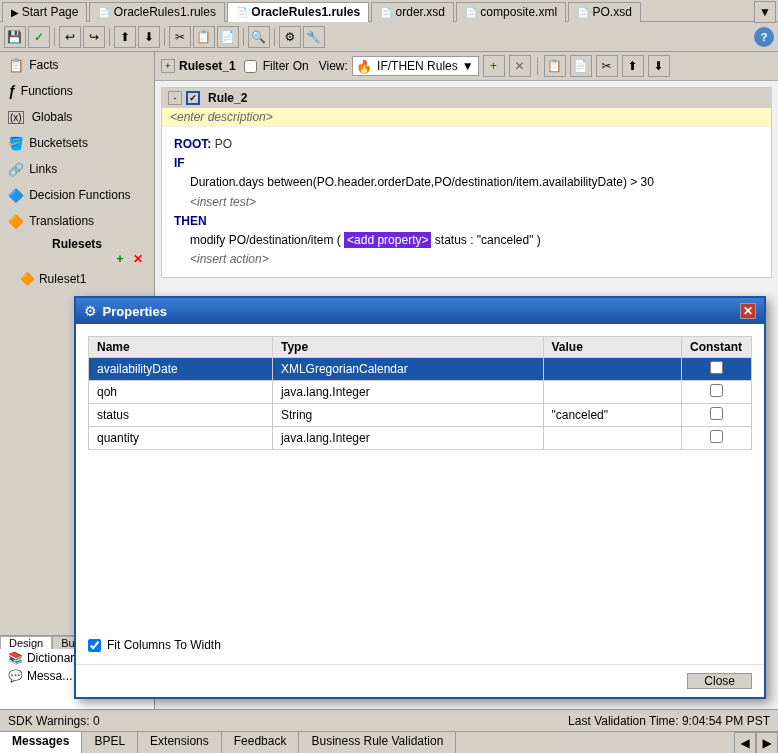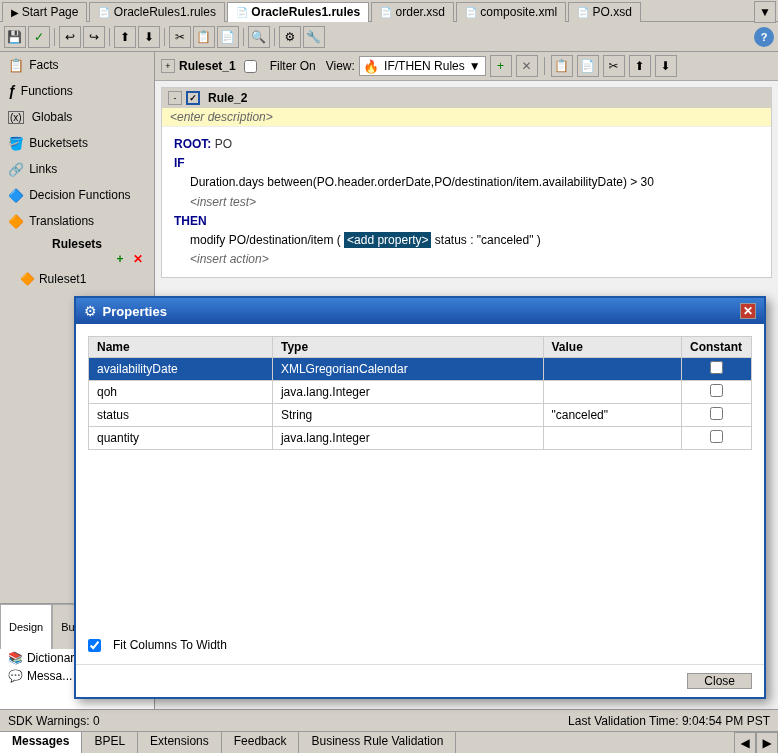--- a/index.html
+++ b/index.html
@@ -189,21 +189,21 @@
     .rule-body {
       padding: 8px 12px;
       font-size: 12px;
       line-height: 1.6;
     }
     .rule-root { color: #333; }
     .rule-keyword { color: #00008b; font-weight: bold; }
     .rule-condition { padding-left: 16px; }
     .rule-action { padding-left: 16px; }
     .rule-placeholder { color: #666; font-style: italic; }
-    .rule-highlight { background: #0c4a6e; color: white; padding: 1px 3px; }
+    .rule-highlight { background: #6d28d9; color: white; padding: 1px 3px; }
     .insert-link { color: #666; font-style: italic; cursor: pointer; }
 
     
     .status-bar {
       display: flex;
       align-items: center;
       background: #d4d0c8;
       height: 22px;
       padding: 0 8px;
       border-top: 1px solid #999;
@@ -290,21 +290,21 @@
     .checkbox-cell {
       text-align: center;
     }
     input[type=checkbox] {
       width: 13px;
       height: 13px;
     }
     .fit-cols {
       display: flex;
       align-items: center;
-      gap: 12px;
+      gap: 6px;
       margin-top: 8px;
     }
     .modal-footer {
       display: flex;
       justify-content: flex-end;
       padding: 8px 12px;
       border-top: 1px solid #ddd;
     }
     .close-button {
       padding: 0 16px;
@@ -318,21 +318,21 @@
       overflow-y: auto;
     }
     .nav-lower {
       border-top: 1px solid #999;
     }
     .nav-panel-tab-row {
       display: flex;
       background: #d4d0c8;
     }
     .nav-panel-tab {
-      padding: 16px 8px;
+      padding: 0 8px;
       cursor: pointer;
       border: 1px solid #aaa;
       border-bottom: none;
       font-size: 11px;
     }
     .nav-panel-tab.active { background: #fff; }
     .nav-panel-content {
       background: #fff;
       min-height: 60px;
     }
@@ -463,21 +463,21 @@
   </div>
 
   <div class="content-area">
 
     <div class="rules-toolbar">
 
       <div class="expand-btn">+</div>
 
       <span style="font-weight:bold;margin-right:4px">Ruleset_1</span>
 
-      <div style="display:flex;align-items:center;gap:13px">
+      <div style="display:flex;align-items:center;gap:6px">
         <input type="checkbox" style="">
         <span>Filter On</span>
       </div>
 
       <span style="margin-left:6px">View:</span>
 
       <div class="view-select" style="background:white;border:1px solid #999;display:flex;align-items:center;padding:0 4px;height:20px;min-width:120px;gap:4px">
         <span class="flame-icon">🔥</span>
         <span>IF/THEN Rules</span>
         <span style="margin-left:auto">▼</span>

